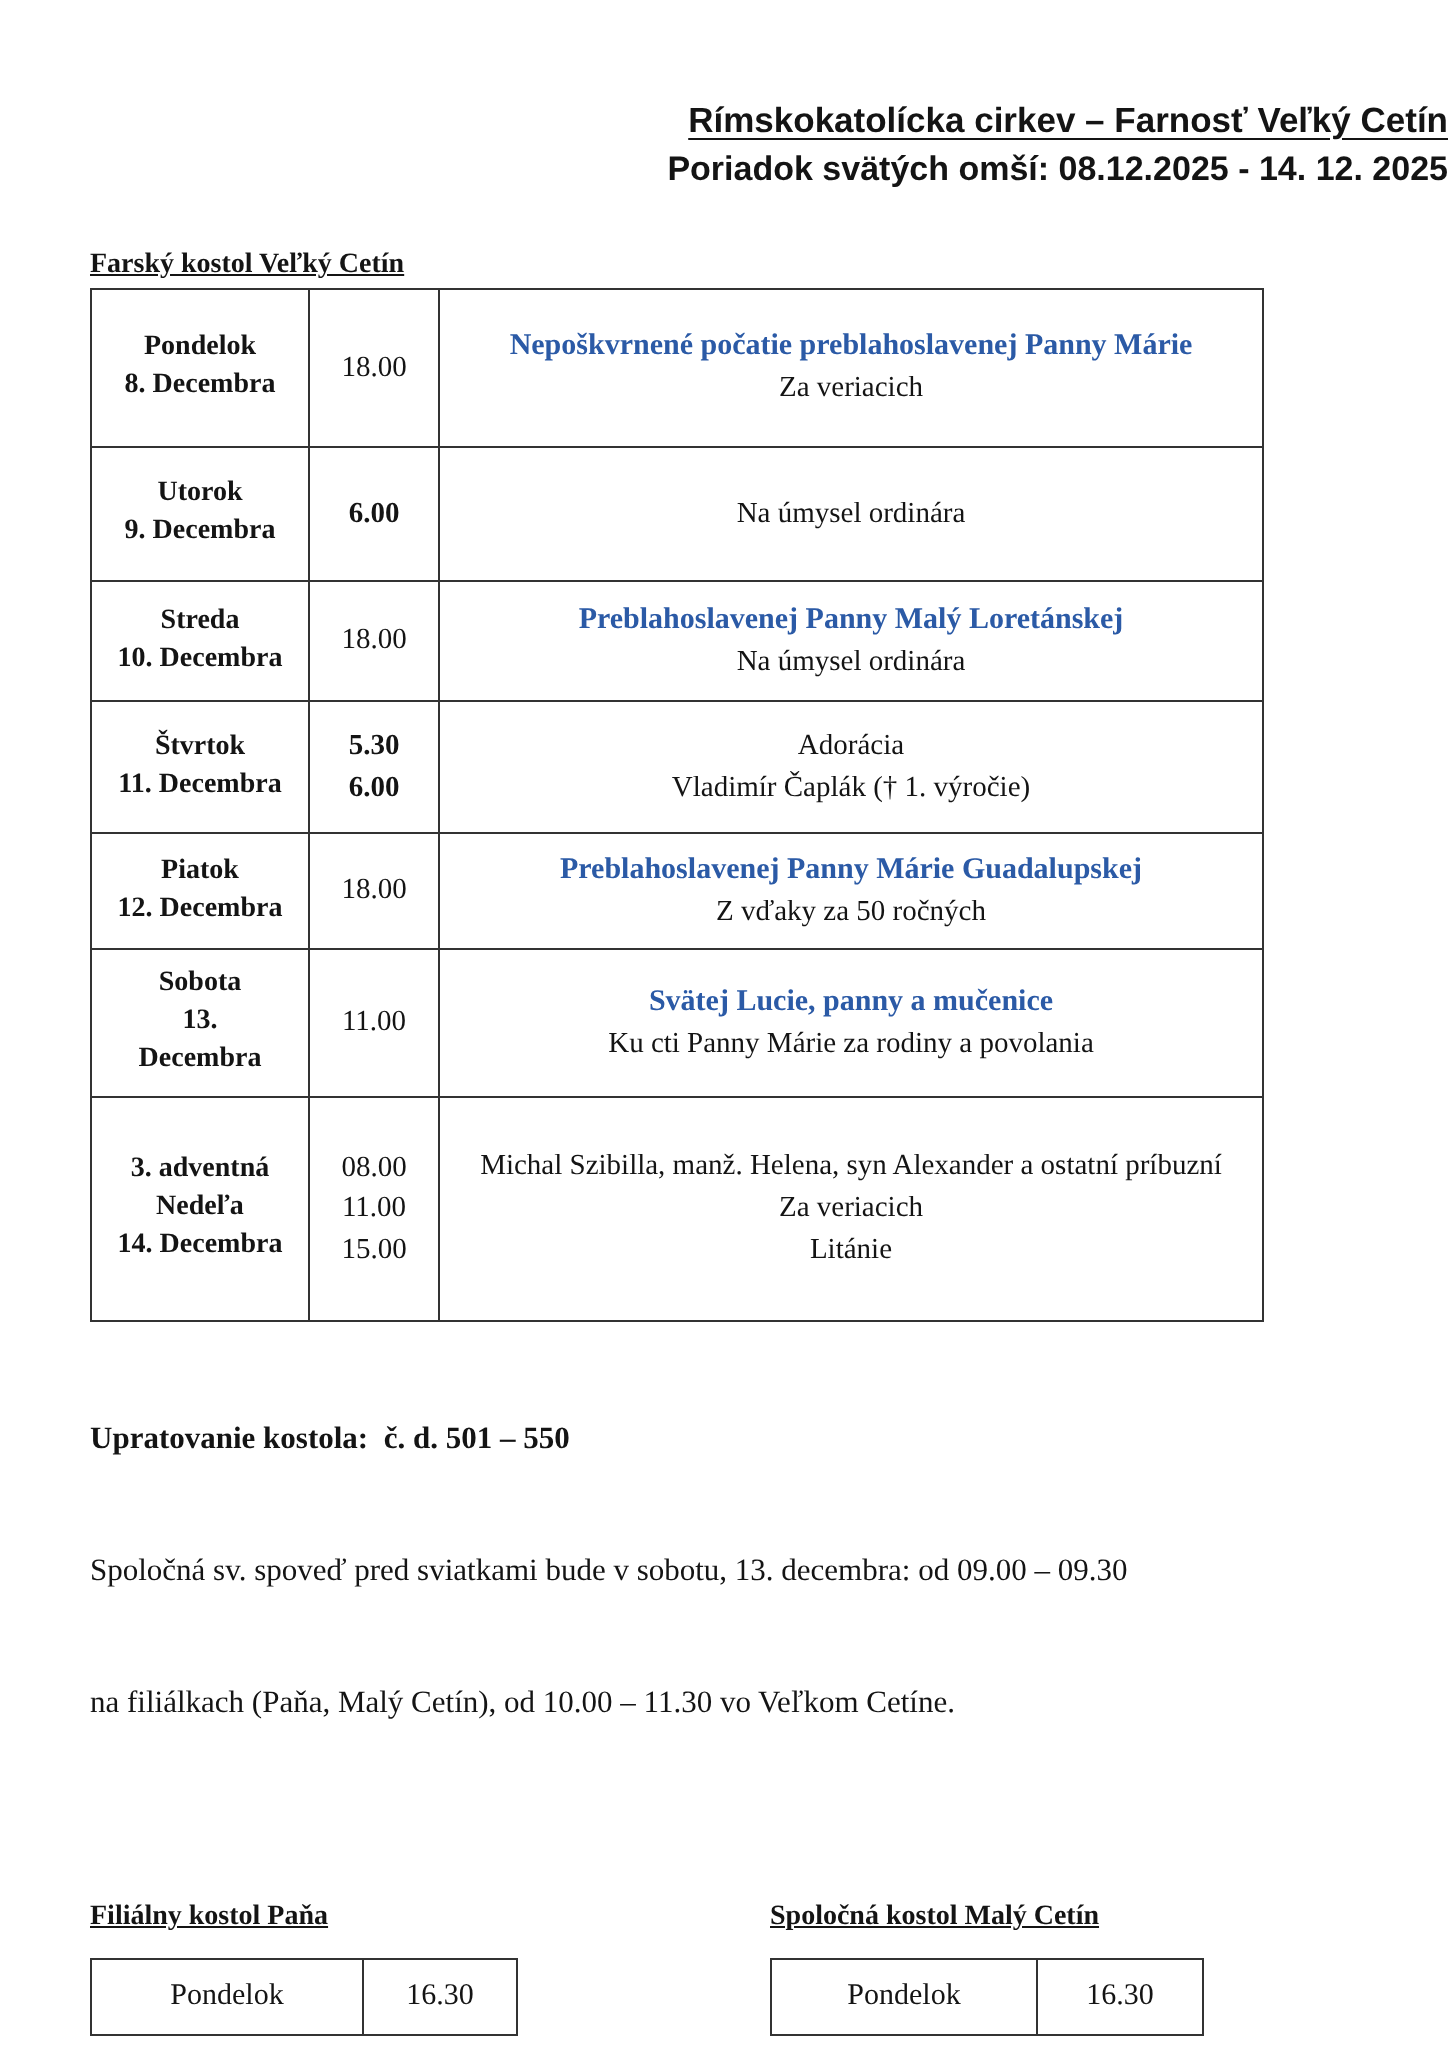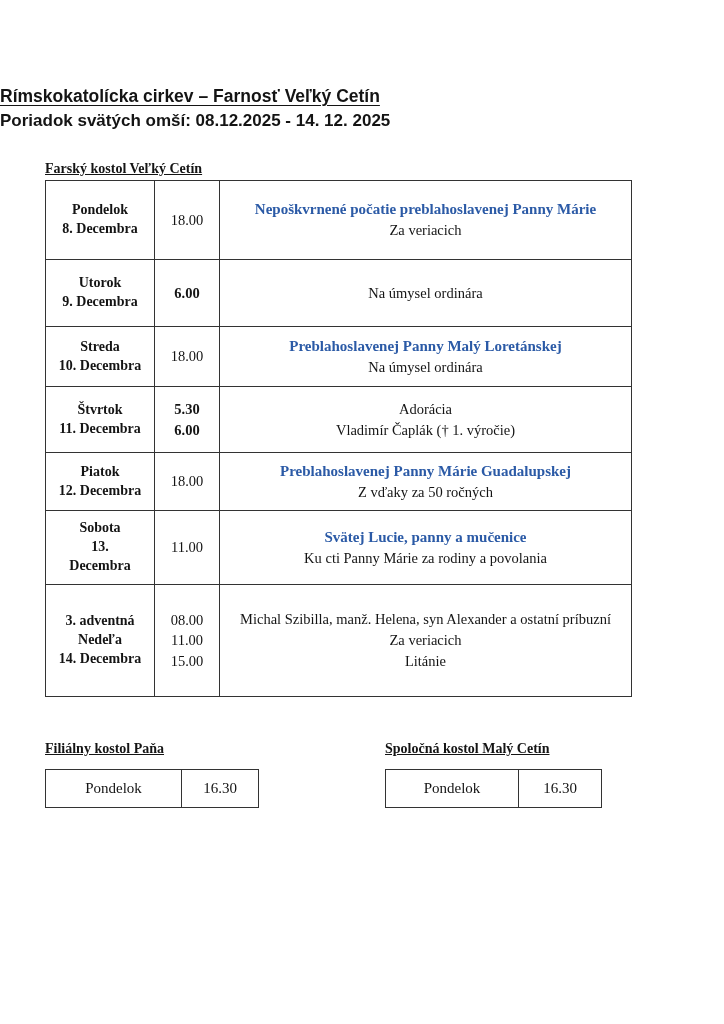--- a/index.html
+++ b/index.html
@@ -1,21 +1,21 @@
 <!DOCTYPE html>
 <html><head>
 <meta charset="utf-8">
 <style>
   html,body { margin:0; padding:0; background:#ffffff; }
   .page {
     width:724px; height:1024px; background:#ffffff; position:relative;
     font-family:"Liberation Serif", serif; color:#141414; overflow:hidden;
   }
   
-  .title-block { padding-top:84px; text-align:left; line-height:1.45; }
+  .title-block { padding-top:48px; text-align:right; line-height:1.45; }
   .doc-title {
     font-family:"Liberation Sans", sans-serif; font-weight:bold; font-size:17.5px;
     text-decoration:underline; text-underline-offset:3px;
   }
   .doc-subtitle {
     font-family:"Liberation Sans", sans-serif; font-weight:bold; font-size:17px;
   }
   
   .sec-heading { font-weight:bold; font-size:14px;text-decoration:underline; }
   .main-heading { margin:27px 0 3px 45px; }
@@ -131,20 +131,25 @@
       <td class="desc">
 
         <div class="mlines">Michal Szibilla, manž. Helena, syn Alexander a ostatní príbuzní
 Za veriacich
 Litánie</div>
       </td>
     </tr>
   </tbody>
     </table>
 
+  <div class="notes">
+    <div class="bold">Upratovanie kostola:  č. d. 501 – 550</div>
+    <div>Spoločná sv. spoveď pred sviatkami bude v sobotu, 13. decembra: od 09.00 – 09.30</div>
+    <div>na filiálkach (Paňa, Malý Cetín), od 10.00 – 11.30 vo Veľkom Cetíne.</div>
+  </div>
 
   <div class="filial-row">
     <div class="filial-col-left">
       <div class="sec-heading">Filiálny kostol Paňa</div>
       <table class="ft ft0">
         <tbody>
             <tr>
           <td class="fday">Pondelok</td>
           <td class="ftime">16.30</td>
         </tr>

